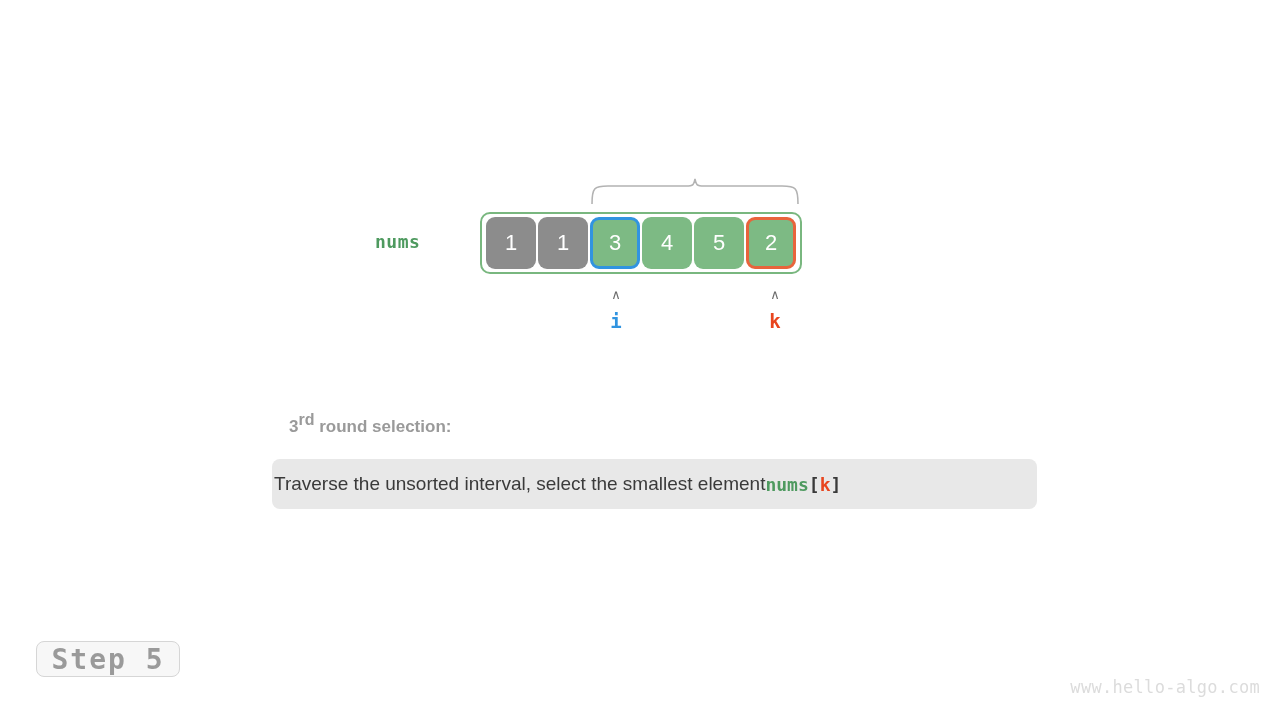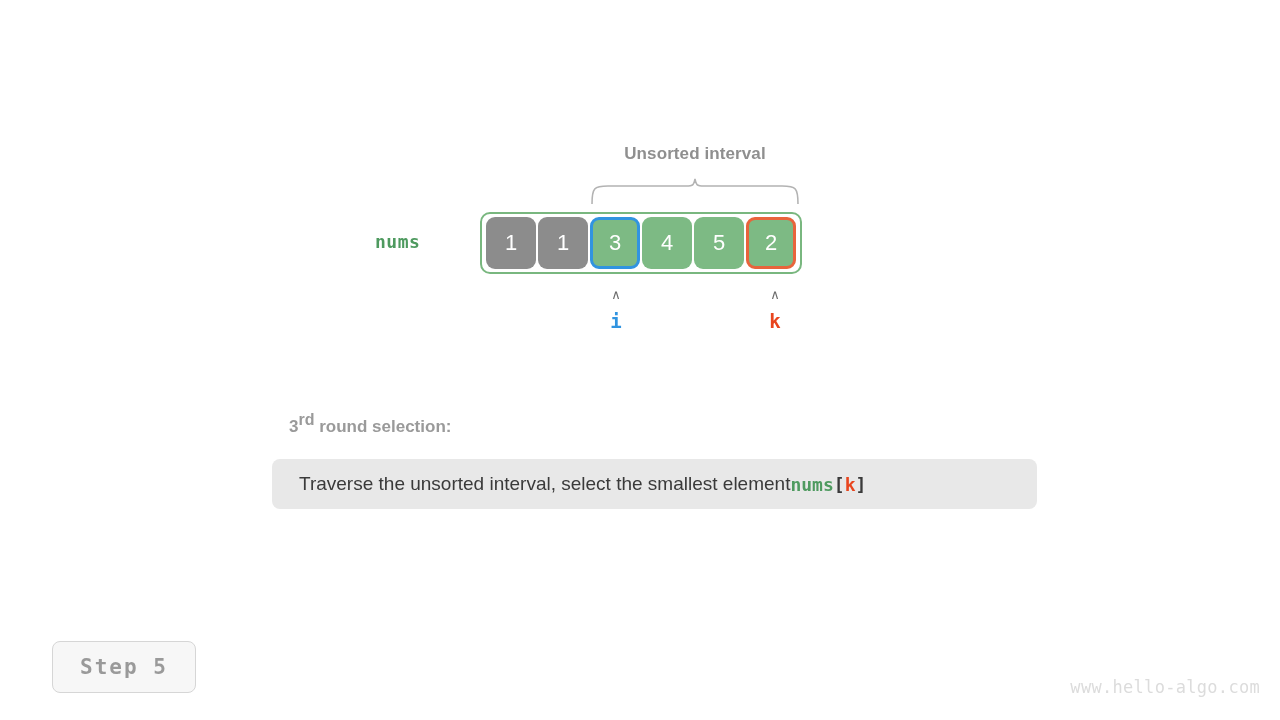--- a/index.html
+++ b/index.html
@@ -136,50 +136,50 @@
     position: absolute;
     left: 272px;
     top: 459px;
     width: 765px;
     height: 50px;
     box-sizing: border-box;
     background: #e8e8e8;
     border-radius: 8px;
     display: flex;
     align-items: center;
-    padding-left: 27px;
+    padding-left: 2px;
     font-size: 19px;
     color: #3a3a3a;
     white-space: nowrap;
   }
   #description-banner .mono {
     font-family: "DejaVu Sans Mono", "Liberation Mono", monospace;
     font-size: 18px;
     font-weight: bold;
   }
   .code-green  { color: #4e9a5f; }
   .code-orange { color: #e8451e; }
   .code-brk    { color: #3a3a3a; }
 
   
   #step-badge {
     position: absolute;
-    left: 52px;
+    left: 36px;
     top: 641px;
     width: 144px;
-    height: 52px;
+    height: 36px;
     box-sizing: border-box;
     background: #f7f7f7;
     border: 1px solid #d6d6d6;
     border-radius: 8px;
     display: flex;
     align-items: center;
     justify-content: center;
     font-family: "DejaVu Sans Mono", "Liberation Mono", monospace;
-    font-size: 21px;
+    font-size: 28px;
     font-weight: bold;
     letter-spacing: 2px;
     color: #9a9a9a;
   }
 
   
   #watermark {
     position: absolute;
     right: 20px;
     top: 677px;
@@ -187,21 +187,20 @@
     font-size: 17px;
     color: #dcdcdc;
     letter-spacing: 0.3px;
   }
 </style>
 </head>
 <body>
 
 <div class="stage">
 
-  <div id="interval-title">Unsorted interval</div>
 
   <div id="interval-brace">
     <svg width="210" height="26" viewBox="0 0 210 26" fill="none" xmlns="http://www.w3.org/2000/svg">
       <path d="M2 26 C2 10, 4 8, 18 8 L96 8 C104 8, 104 6, 105 1 C106 6, 106 8, 114 8 L192 8 C206 8, 208 10, 208 26" stroke="#b3b3b3" stroke-width="1.6" stroke-linecap="round" fill="none"></path>
     </svg>
   </div>
 
   <div id="nums-label">nums</div>
 
   <div id="array-container">

